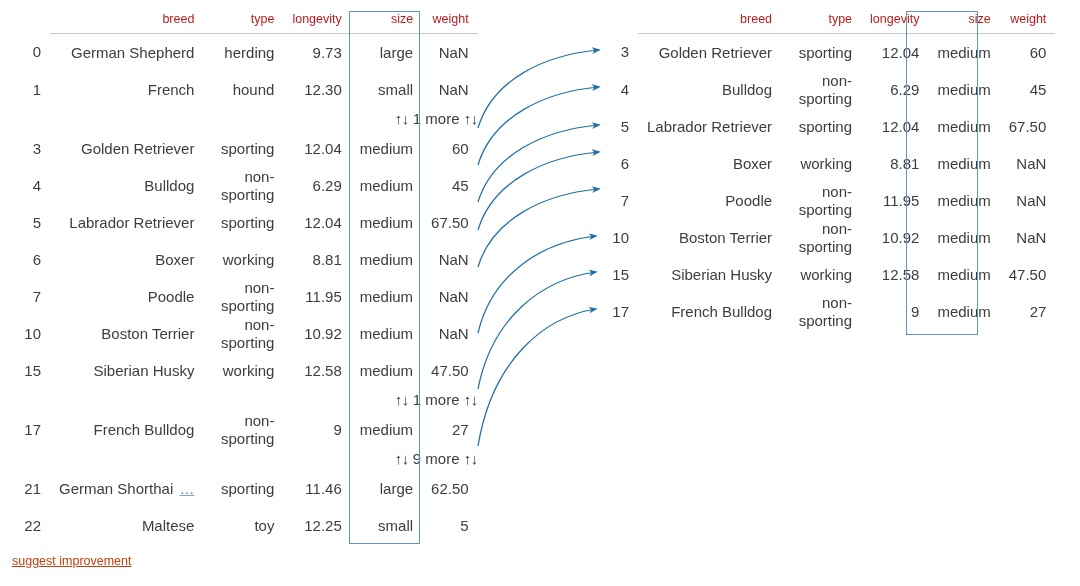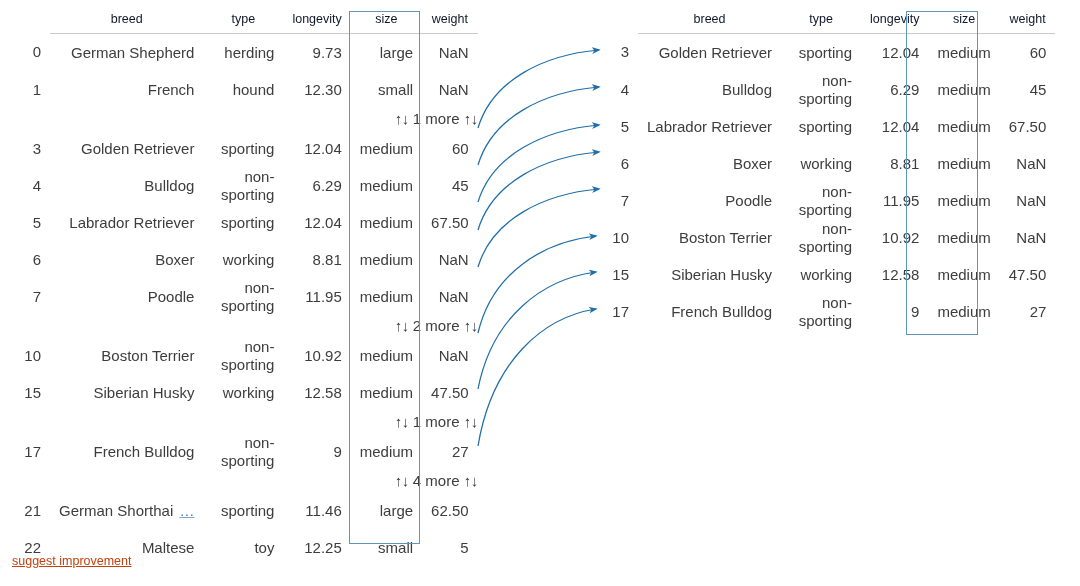--- a/index.html
+++ b/index.html
@@ -41,22 +41,22 @@
   .df th, .df td {
     padding: 0 9px;
     white-space: nowrap;
     vertical-align: middle;
     line-height: 1.18;
   }
 
   .df thead th {
     font-size: 12.5px;
     font-weight: 400;
-    color: #0f172a;
-    text-align: center;
+    color: #b91c1c;
+    text-align: right;
     padding-bottom: 5px;
     border-bottom: 1px solid #c9c9c9;
     height: 18px;
   }
   .df thead th.c-idx {
     border-bottom: none;
   }
 
   .df tbody td {
     text-align: right;
@@ -192,23 +192,20 @@
           <td class="c-weight">NaN</td>
         </tr>
         <tr>
           <td class="c-idx">7</td>
           <td class="c-breed">Poodle</td>
           <td class="c-type"><span class="wrapped">non-sporting</span></td>
           <td class="c-long">11.95</td>
           <td class="c-size">medium</td>
           <td class="c-weight">NaN</td>
         </tr>
-        <tr class="more-row">
-          <td colspan="6"><span class="mg">↑↓</span><span> 2 more </span><span class="mg">↑↓</span></td>
-        </tr>
         <tr>
           <td class="c-idx">10</td>
           <td class="c-breed">Boston Terrier</td>
           <td class="c-type"><span class="wrapped">non-sporting</span></td>
           <td class="c-long">10.92</td>
           <td class="c-size">medium</td>
           <td class="c-weight">NaN</td>
         </tr>
         <tr>
           <td class="c-idx">15</td>
@@ -223,21 +220,21 @@
         </tr>
         <tr>
           <td class="c-idx">17</td>
           <td class="c-breed">French Bulldog</td>
           <td class="c-type"><span class="wrapped">non-sporting</span></td>
           <td class="c-long">9</td>
           <td class="c-size">medium</td>
           <td class="c-weight">27</td>
         </tr>
         <tr class="more-row">
-          <td colspan="6"><span class="mg">↑↓</span><span> 4 more </span><span class="mg">↑↓</span></td>
+          <td colspan="6"><span class="mg">↑↓</span><span> 9 more </span><span class="mg">↑↓</span></td>
         </tr>
         <tr>
           <td class="c-idx">21</td>
           <td class="c-breed"><span>German Shorthai</span> <span class="trunc">…</span></td>
           <td class="c-type"><span class="wrapped">sporting</span></td>
           <td class="c-long">11.46</td>
           <td class="c-size">large</td>
           <td class="c-weight">62.50</td>
         </tr>
         <tr>

